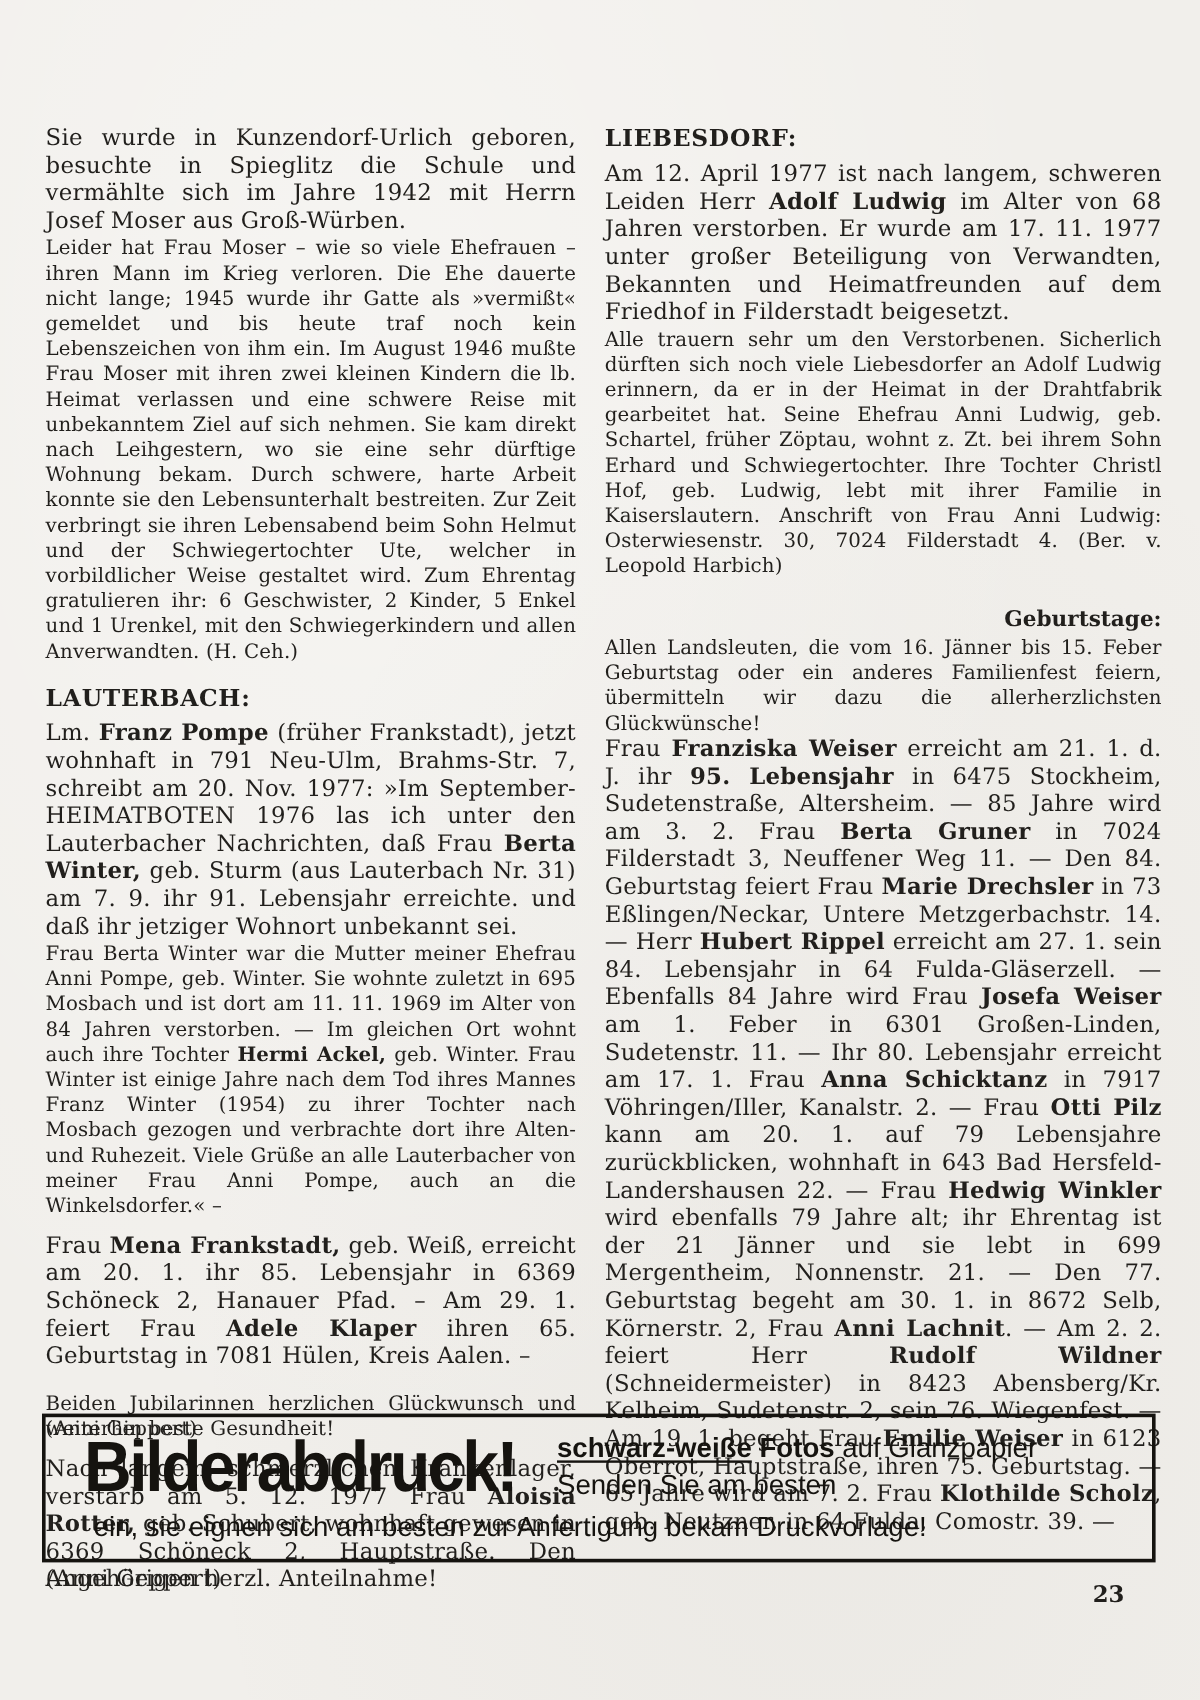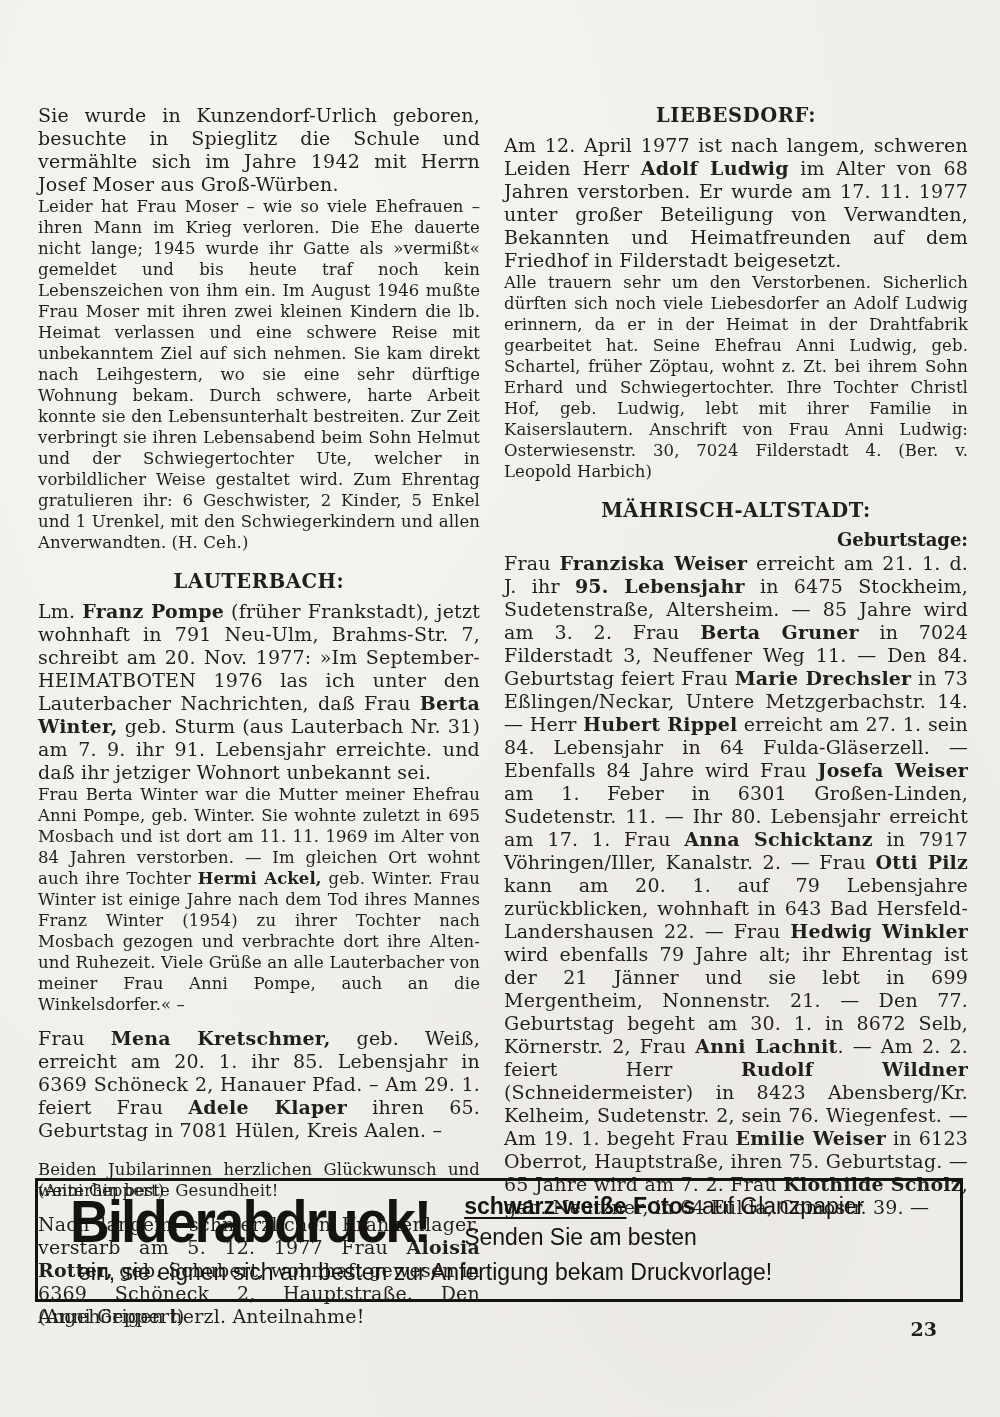--- a/index.html
+++ b/index.html
@@ -38,21 +38,21 @@
   .detail {            
     font-size: 16.5px;
     line-height: 21px;
     letter-spacing: 0.1px;
   }
   .section-heading {
     font-size: 19.5px;
     font-weight: bold;
     letter-spacing: 0.6px;
     margin: 0;
-    text-align: center;
+    text-align: left;
   }
   .sub-heading {
     font-size: 18px;
     font-weight: bold;
     margin: 0 0 2px 0;
     text-align: right;
   }
   .sp-lg { height: 17px; }
   .sp-md { height: 12px; }
   .sp-sm { height: 7px; }
@@ -119,41 +119,41 @@
       <p class="detail">Leider hat Frau Moser – wie so viele Ehefrauen – ihren Mann im Krieg verloren. Die Ehe dauerte nicht lange; 1945 wurde ihr Gatte als »vermißt« gemeldet und bis heute traf noch kein Lebenszeichen von ihm ein. Im August 1946 mußte Frau Moser mit ihren zwei kleinen Kindern die lb. Heimat verlassen und eine schwere Reise mit unbekanntem Ziel auf sich nehmen. Sie kam direkt nach Leihgestern, wo sie eine sehr dürftige Wohnung bekam. Durch schwere, harte Arbeit konnte sie den Lebensunterhalt bestreiten. Zur Zeit verbringt sie ihren Lebensabend beim Sohn Helmut und der Schwiegertochter Ute, welcher in vorbildlicher Weise gestaltet wird. Zum Ehrentag gratulieren ihr: 6 Geschwister, 2 Kinder, 5 Enkel und 1 Urenkel, mit den Schwiegerkindern und allen Anverwandten. (H. Ceh.)</p>
 
       <div class="sp-lg"></div>
       <h2 class="section-heading">LAUTERBACH:</h2>
       <div class="sp-sm"></div>
 
       <p class="lead"><span>Lm. </span><span style="font-weight: bold;">Franz Pompe</span><span> (früher Frankstadt), jetzt wohnhaft in 791 Neu-Ulm, Brahms-Str. 7, schreibt am 20. Nov. 1977: »Im September-HEIMATBOTEN 1976 las ich unter den Lauterbacher Nachrichten, daß Frau </span><span style="font-weight: bold;">Berta Winter,</span><span> geb. Sturm (aus Lauterbach Nr. 31) am 7. 9. ihr 91. Lebensjahr erreichte. und daß ihr jetziger Wohnort unbekannt sei.</span></p>
       <p class="detail"><span>Frau Berta Winter war die Mutter meiner Ehefrau Anni Pompe, geb. Winter. Sie wohnte zuletzt in 695 Mosbach und ist dort am 11. 11. 1969 im Alter von 84 Jahren verstorben. — Im gleichen Ort wohnt auch ihre Tochter </span><span style="font-weight: bold;">Hermi Ackel,</span><span> geb. Winter. Frau Winter ist einige Jahre nach dem Tod ihres Mannes Franz Winter (1954) zu ihrer Tochter nach Mosbach gezogen und verbrachte dort ihre Alten- und Ruhezeit. Viele Grüße an alle Lauterbacher von meiner Frau Anni Pompe, auch an die Winkelsdorfer.« –</span></p>
 
       <div class="sp-md"></div>
-      <p class="lead"><span>Frau </span><span style="font-weight: bold;">Mena Kretschmer,</span><span> geb. Weiß, erreicht am 20. 1. ihr 85. Lebensjahr in 6369 Schöneck 2, Hanauer Pfad. – Am 29. 1. feiert Frau </span><span style="font-weight: bold;">Adele Klaper</span><span> ihren 65. Geburtstag in 7081 Hülen, Kreis Aalen. –</span></p>
+      <p class="lead"><span>Frau </span><span style="font-weight: bold;">Mena Frankstadt,</span><span> geb. Weiß, erreicht am 20. 1. ihr 85. Lebensjahr in 6369 Schöneck 2, Hanauer Pfad. – Am 29. 1. feiert Frau </span><span style="font-weight: bold;">Adele Klaper</span><span> ihren 65. Geburtstag in 7081 Hülen, Kreis Aalen. –</span></p>
 
       <div class="sp-lg"></div>
       <p class="detail"><span>Beiden Jubilarinnen herzlichen Glückwunsch und weiterhin beste Gesundheit!</span><span class="sig">(Anni Geppert)</span></p>
 
       <div class="sp-md"></div>
       <p class="lead"><span><span>Nach langem, schmerzlichen Krankenlager, verstarb am 5. 12. 1977 Frau </span><span style="font-weight: bold;">Aloisia Rotter,</span><span> geb. Schubert, wohnhaft gewesen in 6369 Schöneck 2, Hauptstraße. Den Angehörigen herzl. Anteilnahme!</span></span><span class="sig">(Anni Geppert)</span></p>
     </div>
 
     <div class="col-right">
       <h2 class="section-heading">LIEBESDORF:</h2>
       <div class="sp-sm"></div>
 
       <p class="lead"><span>Am 12. April 1977 ist nach langem, schweren Leiden Herr </span><span style="font-weight: bold;">Adolf Ludwig</span><span> im Alter von 68 Jahren verstorben. Er wurde am 17. 11. 1977 unter großer Beteiligung von Verwandten, Bekannten und Heimatfreunden auf dem Friedhof in Filderstadt beigesetzt.</span></p>
       <p class="detail">Alle trauern sehr um den Verstorbenen. Sicherlich dürften sich noch viele Liebesdorfer an Adolf Ludwig erinnern, da er in der Heimat in der Drahtfabrik gearbeitet hat. Seine Ehefrau Anni Ludwig, geb. Schartel, früher Zöptau, wohnt z. Zt. bei ihrem Sohn Erhard und Schwiegertochter. Ihre Tochter Christl Hof, geb. Ludwig, lebt mit ihrer Familie in Kaiserslautern. Anschrift von Frau Anni Ludwig: Osterwiesenstr. 30, 7024 Filderstadt 4. (Ber. v. Leopold Harbich)</p>
 
       <div class="sp-lg"></div>
-      <h2 class="section-heading">MÄHRISCH-ALTSTADT:</h2>
       <div class="sp-sm"></div>
       <h3 class="sub-heading">Geburtstage:</h3>
 
+      <p class="detail">Allen Landsleuten, die vom 16. Jänner bis 15. Feber Geburtstag oder ein anderes Familienfest feiern, übermitteln wir dazu die allerherzlichsten Glückwünsche!</p>
       <p class="lead"><span>Frau </span><span style="font-weight: bold;">Franziska Weiser</span><span> erreicht am 21. 1. d. J. ihr </span><span style="font-weight: bold;">95. Lebensjahr</span><span> in 6475 Stockheim, Sudetenstraße, Altersheim. — 85 Jahre wird am 3. 2. Frau </span><span style="font-weight: bold;">Berta Gruner</span><span> in 7024 Filderstadt 3, Neuffener Weg 11. — Den 84. Geburtstag feiert Frau </span><span style="font-weight: bold;">Marie Drechsler</span><span> in 73 Eßlingen/Neckar, Untere Metzgerbachstr. 14. — Herr </span><span style="font-weight: bold;">Hubert Rippel</span><span> erreicht am 27. 1. sein 84. Lebensjahr in 64 Fulda-Gläserzell. — Ebenfalls 84 Jahre wird Frau </span><span style="font-weight: bold;">Josefa Weiser</span><span> am 1. Feber in 6301 Großen-Linden, Sudetenstr. 11. — Ihr 80. Lebensjahr erreicht am 17. 1. Frau </span><span style="font-weight: bold;">Anna Schicktanz</span><span> in 7917 Vöhringen/Iller, Kanalstr. 2. — Frau </span><span style="font-weight: bold;">Otti Pilz</span><span> kann am 20. 1. auf 79 Lebensjahre zurückblicken, wohnhaft in 643 Bad Hersfeld-Landershausen 22. — Frau </span><span style="font-weight: bold;">Hedwig Winkler</span><span> wird ebenfalls 79 Jahre alt; ihr Ehrentag ist der 21 Jänner und sie lebt in 699 Mergentheim, Nonnenstr. 21. — Den 77. Geburtstag begeht am 30. 1. in 8672 Selb, Körnerstr. 2, Frau </span><span style="font-weight: bold;">Anni Lachnit</span><span>. — Am 2. 2. feiert Herr </span><span style="font-weight: bold;">Rudolf Wildner</span><span> (Schneidermeister) in 8423 Abensberg/Kr. Kelheim, Sudetenstr. 2, sein 76. Wiegenfest. — Am 19. 1. begeht Frau </span><span style="font-weight: bold;">Emilie Weiser</span><span> in 6123 Oberrot, Hauptstraße, ihren 75. Geburtstag. — 65 Jahre wird am 7. 2. Frau </span><span style="font-weight: bold;">Klothilde Scholz</span><span>, geb. Neutzner, in 64 Fulda, Comostr. 39. — </span></p>
     </div>
 
   </div>
 
   <div class="ad-box">
     <div class="ad-inner">
       <div class="ad-top">
         <div class="ad-title">Bilderabdruck!</div>
         <div class="ad-lines">

